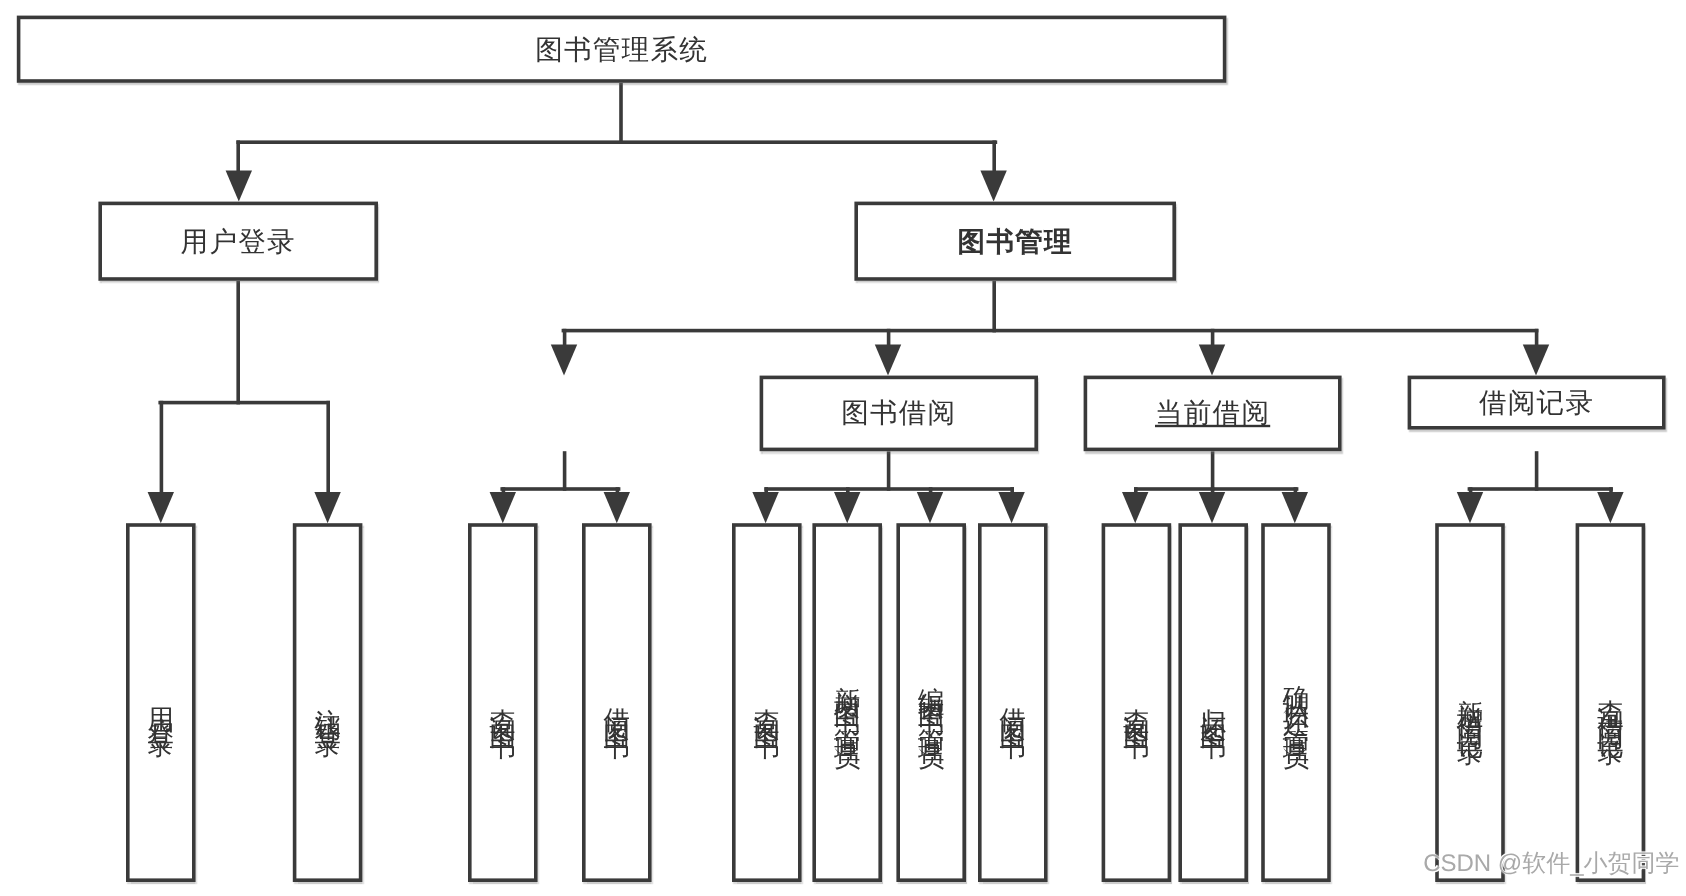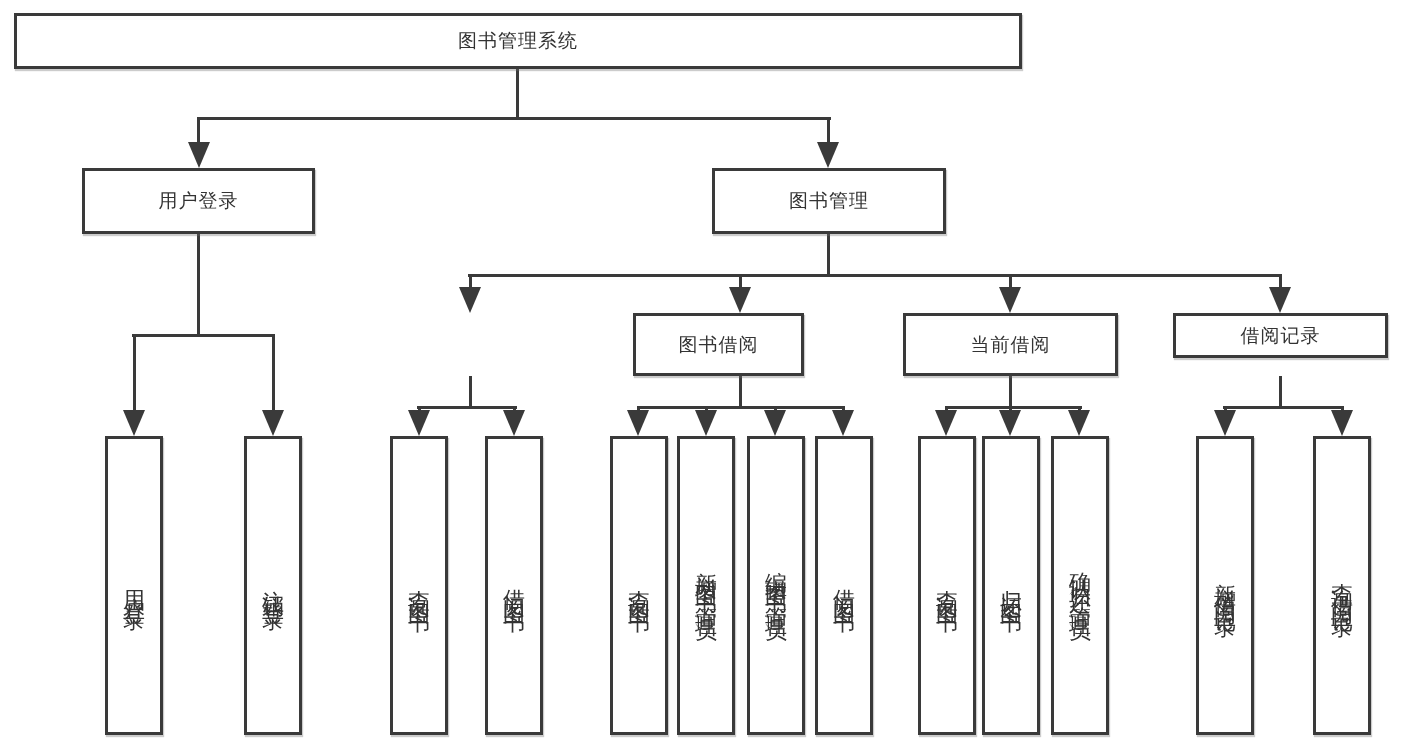--- a/index.html
+++ b/index.html
@@ -14,32 +14,32 @@
     font-family:"Liberation Sans","DejaVu Sans",sans-serif;color:var(--color-text);
     overflow:hidden;
   }
   .node{
     position:absolute;box-sizing:border-box;background:#fff;
     border:3px solid var(--color-line);
     display:flex;align-items:center;justify-content:center;
     box-shadow:1px 2px 1px rgba(110,110,110,.35);
     z-index:2;
   }
-  .hnode{font-size:19px;letter-spacing:1px;}
+  .hnode{font-size:23px;letter-spacing:1px;}
   .vnode{
     writing-mode:vertical-rl;text-orientation:mixed;
     font-size:22px;letter-spacing:7px;line-height:1;
   }
   
   .n-root{left:14px;top:13px;width:1008px;height:56px;}
   .n-l2a{left:82px;top:168px;width:233px;height:66px;}
-  .n-l2b{left:712px;top:168px;width:234px;height:66px;}
+  .n-l2b{left:712px;top:168px;width:268px;height:66px;font-weight:bold;}
   .n-l3a{left:363px;top:313px;width:214px;height:63px;}
-  .n-l3b{left:633px;top:313px;width:171px;height:63px;}
-  .n-l3c{left:903px;top:313px;width:215px;height:63px;}
+  .n-l3b{left:633px;top:313px;width:232px;height:63px;}
+  .n-l3c{left:903px;top:313px;width:215px;height:63px;text-decoration:underline;}
   .n-l3d{left:1173px;top:313px;width:215px;height:45px;}
   .leaf{top:436px;width:58px;height:299px;}
   .lf0{left:105px;}  .lf1{left:244px;}  .lf2{left:390px;}  .lf3{left:485px;}
   .lf4{left:610px;}  .lf5{left:677px;}  .lf6{left:747px;}  .lf7{left:815px;}
   .lf8{left:918px;}  .lf9{left:982px;}  .lf10{left:1051px;}
   .lf11{left:1196px;}.lf12{left:1313px;}
   
   .v{position:absolute;width:3px;background:var(--color-line);z-index:1;}
   .h{position:absolute;height:3px;background:var(--color-line);z-index:1;}
   .arw{
@@ -132,14 +132,15 @@
   <div class="arw" style="left:627px;top:410px;"></div>
   <div class="arw" style="left:695px;top:410px;"></div>
   <div class="arw" style="left:764px;top:410px;"></div>
   <div class="arw" style="left:832px;top:410px;"></div>
   <div class="arw" style="left:935px;top:410px;"></div>
   <div class="arw" style="left:999px;top:410px;"></div>
   <div class="arw" style="left:1068px;top:410px;"></div>
   <div class="arw" style="left:1214px;top:410px;"></div>
   <div class="arw" style="left:1331px;top:410px;"></div>
 
+  <div class="watermark">CSDN @软件_小贺同学</div>
 
 </div>
 
 </body></html>

